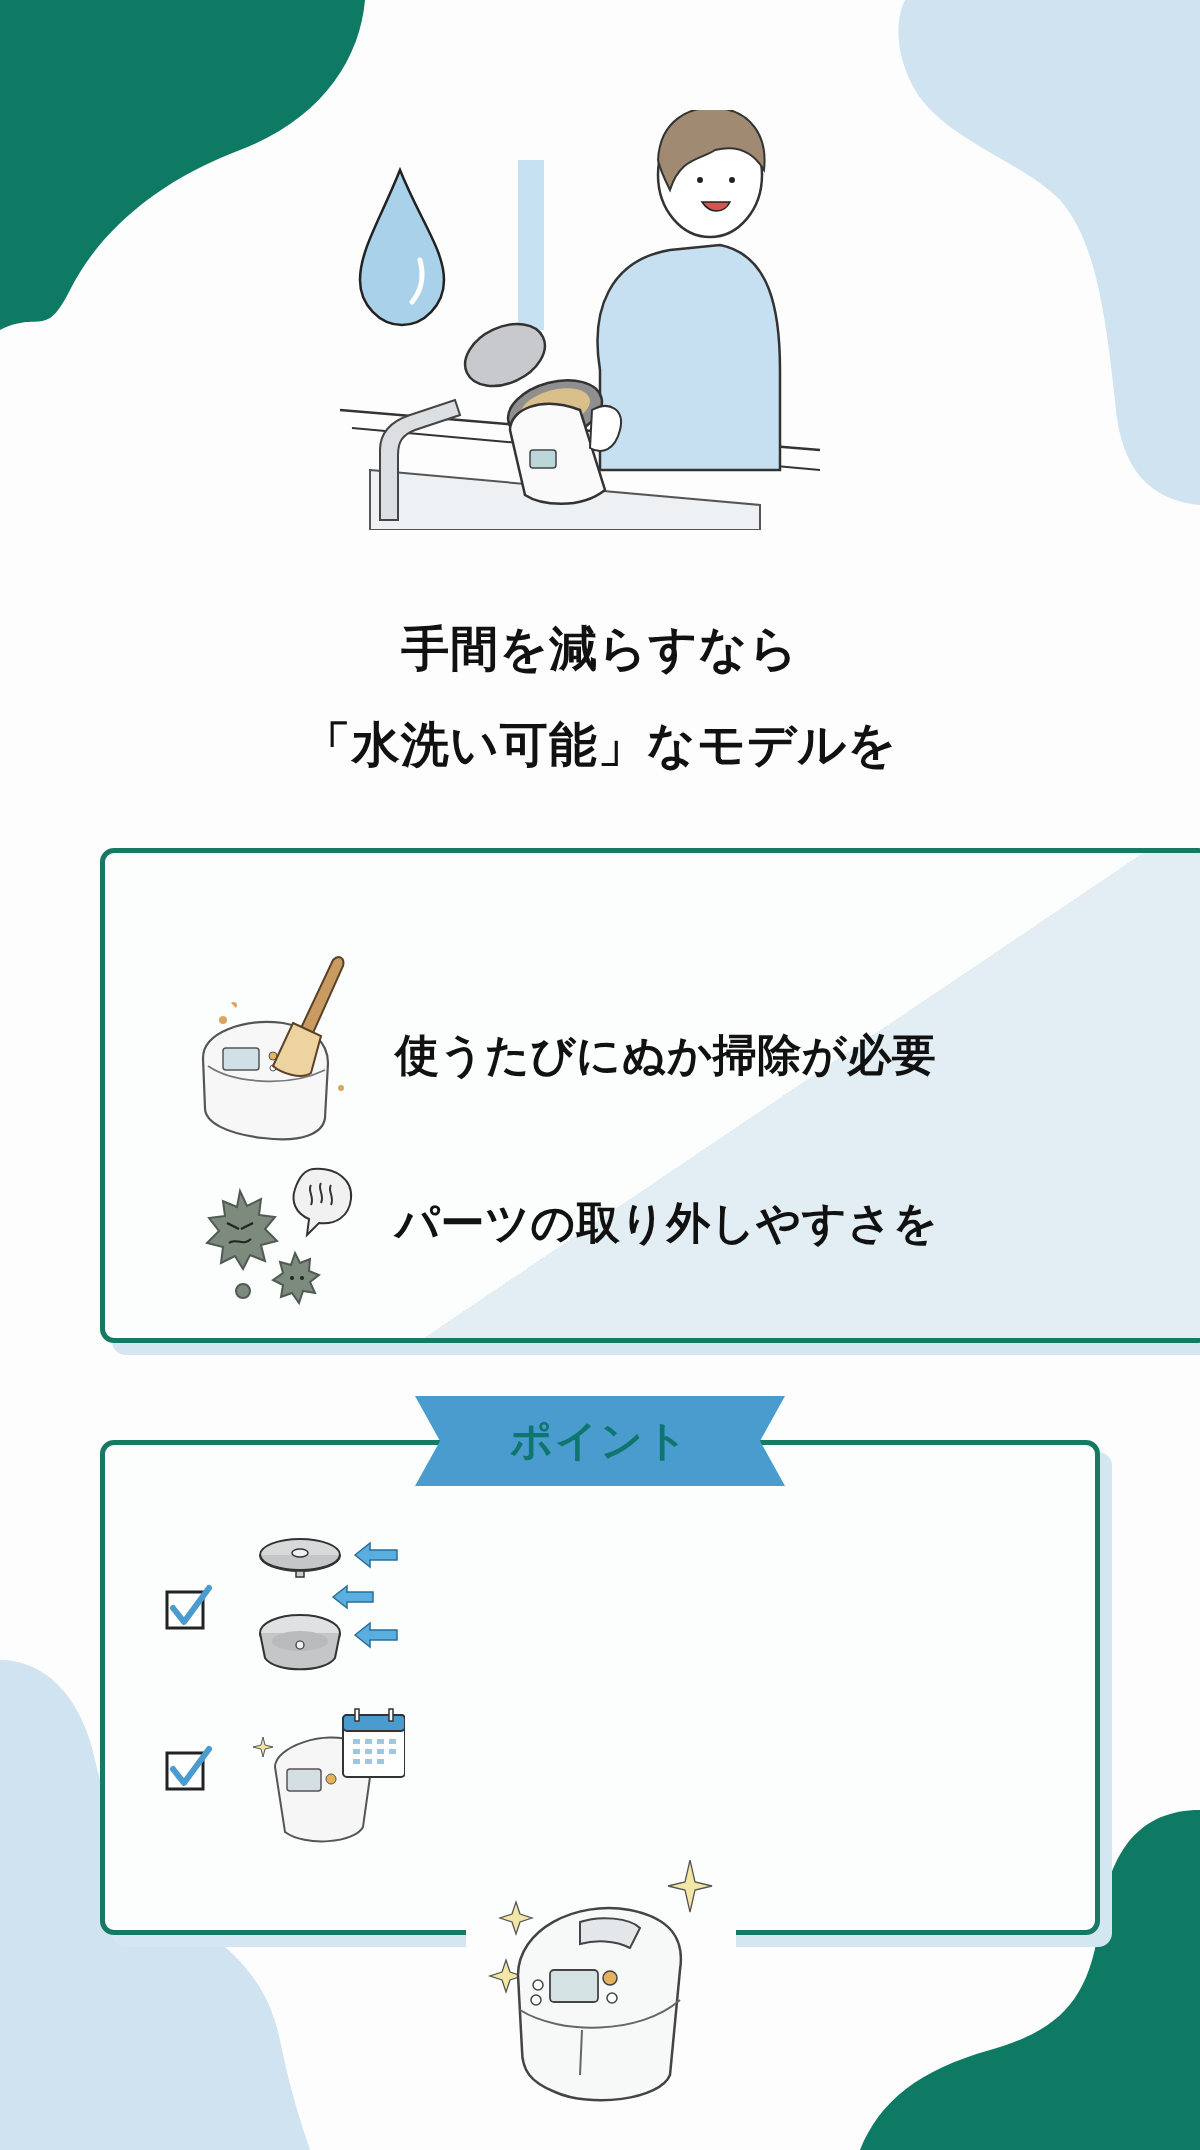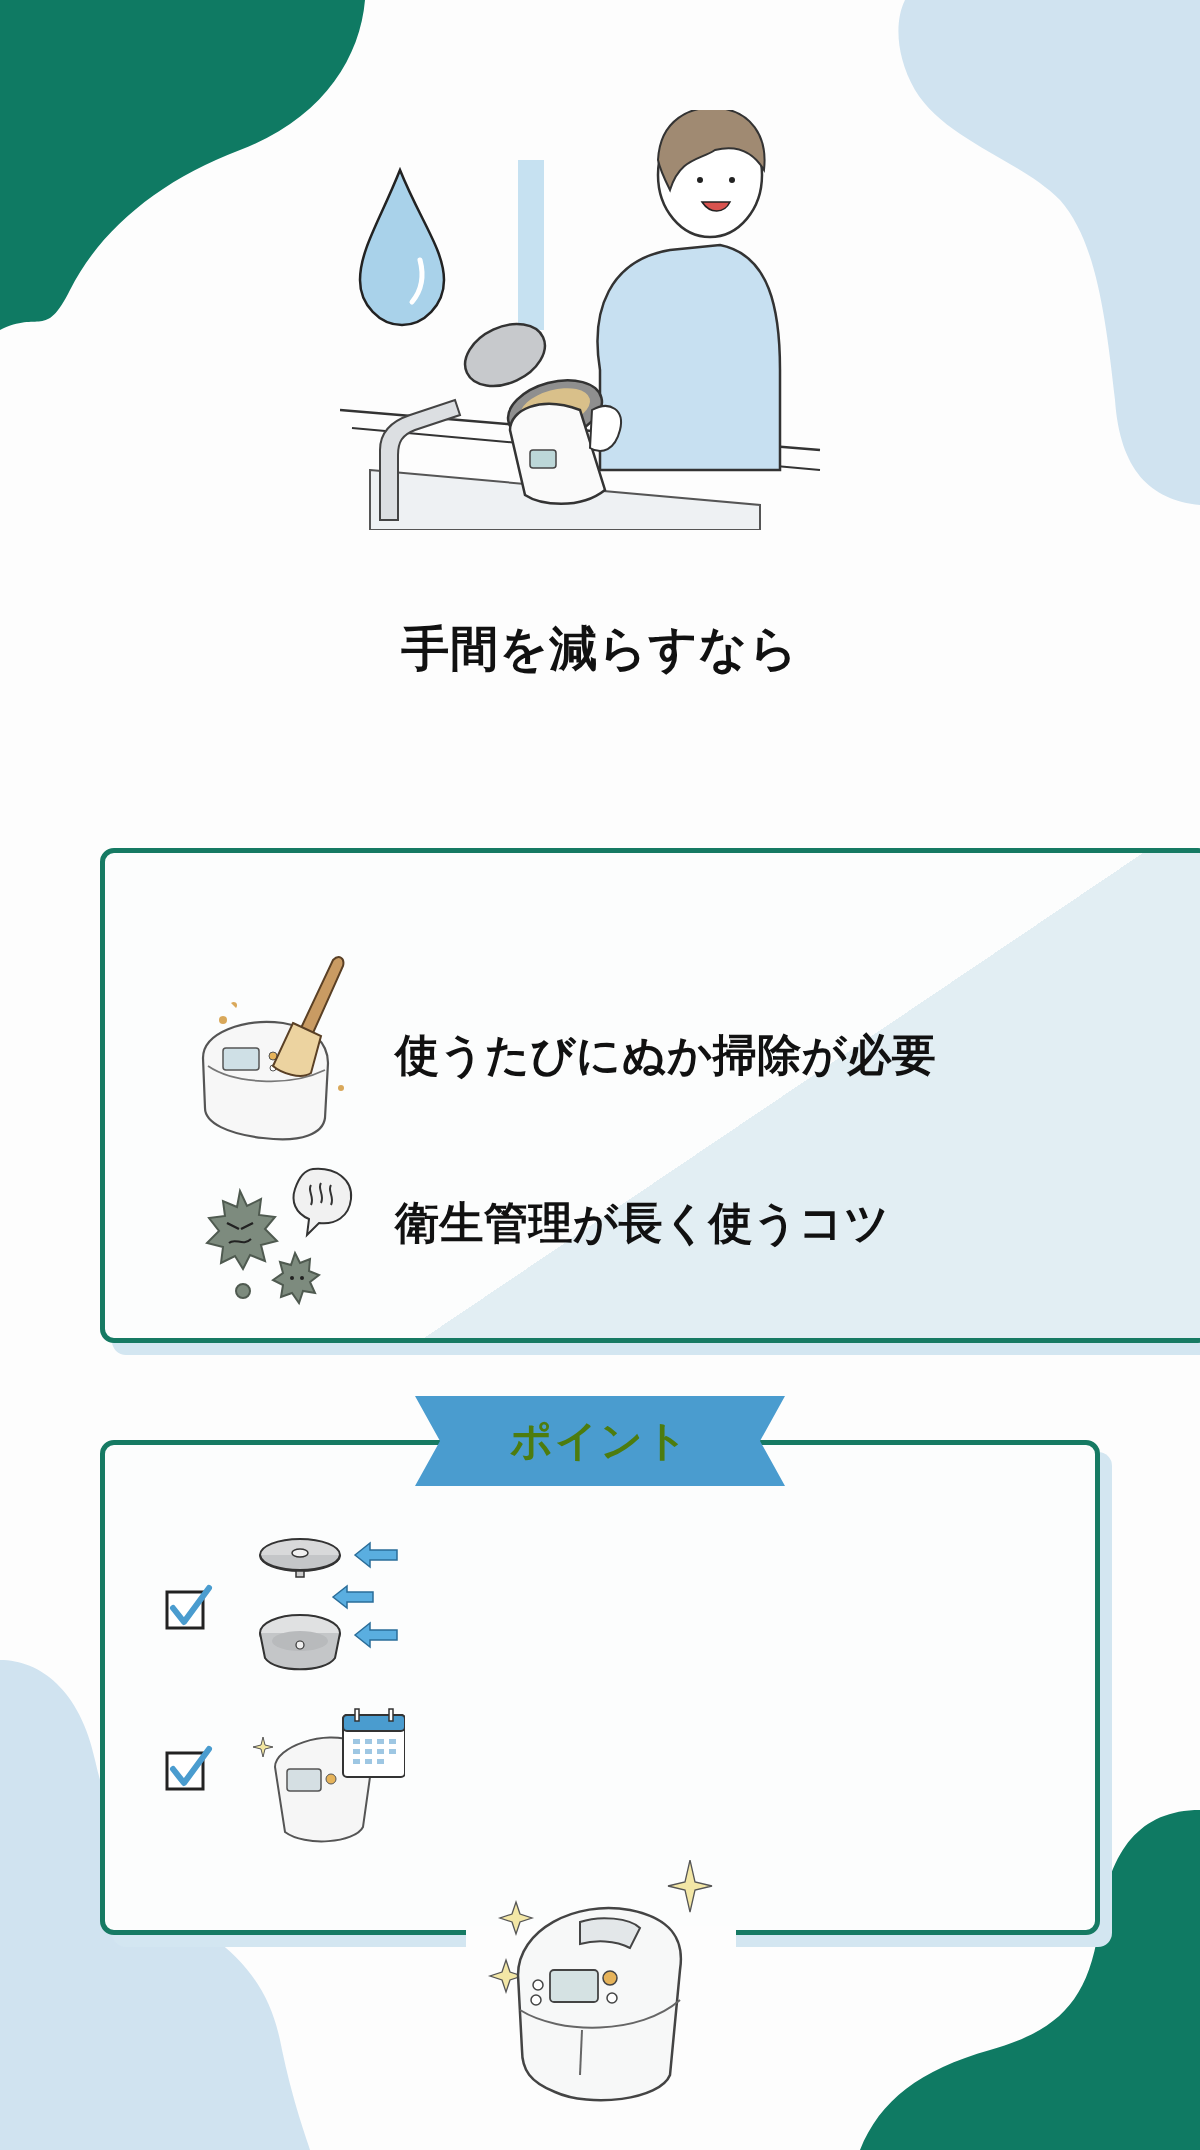--- a/index.html
+++ b/index.html
@@ -32,21 +32,21 @@
     position: absolute; font-weight: bold; font-size: 44px; line-height: 60px; color: #111;
     letter-spacing: 0.5px;
   }
 
   .ribbon {
     position: absolute; left: 415px; top: 1396px; width: 370px; height: 90px; z-index: 3;
   }
   .ribbon-label {
     position: absolute; left: 0; top: 0; width: 370px; height: 90px;
     display: flex; align-items: center; justify-content: center;
-    color: #4d7c0f; font-weight: bold; font-size: 42px; letter-spacing: 2px; text-align: center;
+    color: #0f766e; font-weight: bold; font-size: 42px; letter-spacing: 2px; text-align: center;
   }
 
   .card2-gap {
     position: absolute; left: 466px; top: 1926px; width: 270px; height: 24px;
     background: #fdfdfd; z-index: 2;
   }
 
   .checkbox {
     position: absolute; width: 44px; height: 46px; z-index: 3;
   }
@@ -89,20 +89,21 @@
   <ellipse cx="215" cy="298" rx="36" ry="18" fill="#d9c08a" transform="rotate(-15 215 298)"></ellipse>
 
   <path d="M170,320 C170,300 200,285 240,300 L265,380 C240,400 200,395 185,385 Z" fill="#fafafa" stroke="#333" stroke-width="2.5"></path>
   <rect x="190" y="340" width="26" height="18" rx="3" fill="#bcd7d8" stroke="#444" stroke-width="1.5"></rect>
 
   <path d="M252,300 C270,290 285,300 280,320 C275,340 262,345 250,338 Z" fill="#fff" stroke="#333" stroke-width="2"></path>
 </svg>
 
 <div class="title layer" style="z-index:2;">
   <div>手間を減らすなら</div>
+  <div>「水洗い可能」なモデルを</div>
 </div>
 
 <div class="card card1" style="z-index:2;">
   <div class="diag"></div>
 
   <svg width="190" height="200" viewBox="0 0 190 200" style="position:absolute;left:88px;top:95px;">
 
     <path d="M10,110 C10,85 50,70 90,75 C120,80 135,95 135,115 L132,170 C130,185 110,195 70,190 C35,186 12,175 12,160 Z" fill="#f7f7f7" stroke="#555" stroke-width="2.2"></path>
     <path d="M15,118 C40,135 95,140 132,122" fill="none" stroke="#777" stroke-width="1.8"></path>
     <rect x="30" y="100" width="36" height="22" rx="3" fill="#cfe0e6" stroke="#555" stroke-width="1.5"></rect>
@@ -129,21 +130,21 @@
     <g fill="#7d8b7e" stroke="#4f5a50" stroke-width="2">
       <polygon points="100,92 105,102 115,98 114,110 124,114 115,121 120,132 108,130 104,142 97,132 86,136 88,124 78,119 88,112 85,101 96,104"></polygon>
     </g>
     <circle cx="97" cy="117" r="2" fill="#222"></circle>
     <circle cx="107" cy="117" r="2" fill="#222"></circle>
     <circle cx="48" cy="130" r="7" fill="#7d8b7e" stroke="#4f5a50" stroke-width="2"></circle>
 
     <path d="M118,8 C140,6 158,18 156,38 C154,56 140,64 124,62 L112,74 L114,58 C100,52 96,40 100,28 C104,16 110,9 118,8 Z" fill="#f1f1f1" stroke="#333" stroke-width="2"></path>
     <path d="M116,24 C112,30 120,36 116,44 M126,22 C122,28 130,34 126,42 M136,24 C132,30 140,36 136,44" fill="none" stroke="#333" stroke-width="2"></path>
   </svg>
-  <div class="row-text" style="left:290px;top:340px;">衛生管理が長く使うコツ</div>
+  <div class="row-text" style="left:290px;top:340px;">パーツの取り外しやすさを</div>
 </div>
 
 <div class="card card2" style="z-index:2;">
 
   <div class="checkbox" style="left:60px;top:137px;">
     <svg width="48" height="50" viewBox="0 0 48 50">
       <rect x="2" y="10" width="36" height="36" fill="#fff" stroke="#222" stroke-width="3"></rect>
       <path d="M8,26 L19,40 L44,6" fill="none" stroke="#4a9ccf" stroke-width="6" stroke-linecap="round" stroke-linejoin="round"></path>
     </svg>
   </div>

